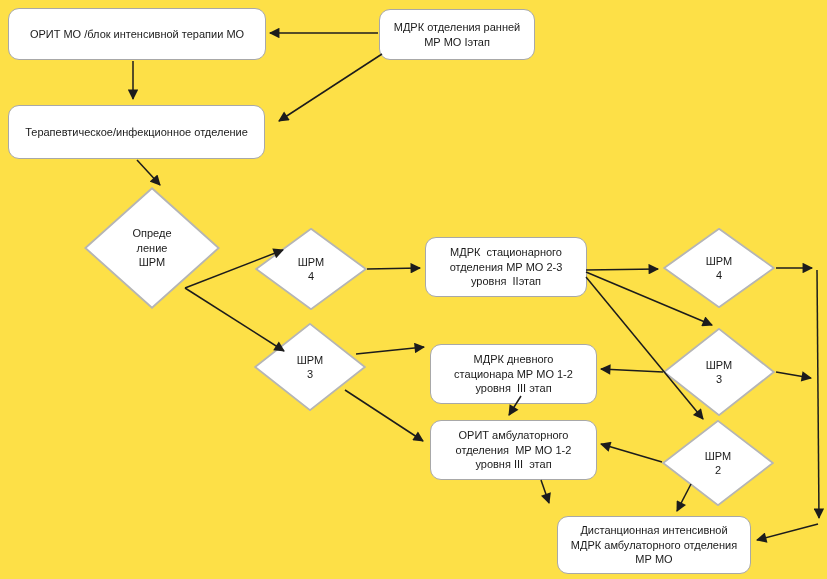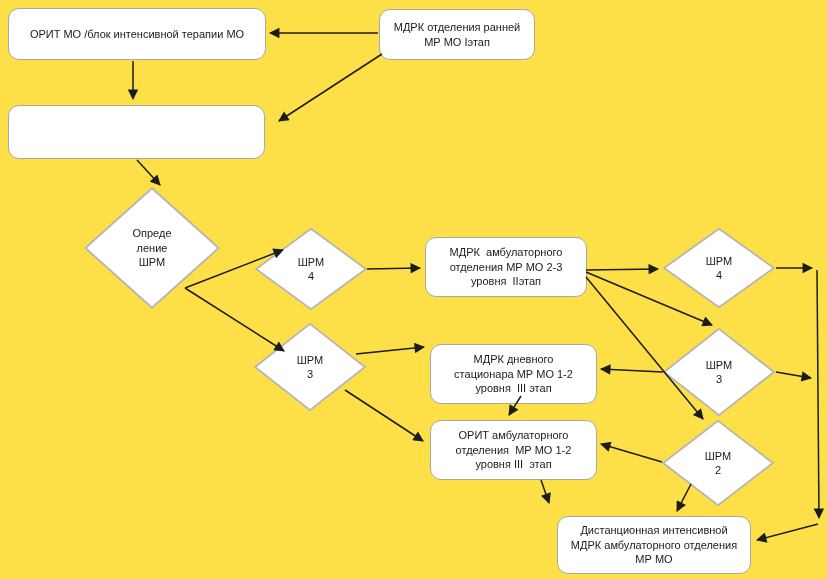--- a/index.html
+++ b/index.html
@@ -34,20 +34,21 @@
 
   <div class="node box" style="left:379px;top:9px;width:154px;height:49px">
     <div class="lines">
       <span>МДРК отделения ранней</span>
       <span>МР МО Iэтап</span>
     </div>
   </div>
 
   <div class="node box" style="left:8px;top:105px;width:255px;height:52px">
     <div class="lines">
+      <span>Терапевтическое/инфекционное отделение</span>
     </div>
   </div>
 
   <div class="node diamond" style="left:84px;top:187px;width:136px;height:122px">
     <svg class="shape" viewBox="0 0 100 100" preserveAspectRatio="none">
         <polygon points="50,1 99,50 50,99 1,50"></polygon>
       </svg>
     <div class="lines">
       <span>Опреде</span>
       <span>ление</span>
@@ -60,21 +61,21 @@
         <polygon points="50,1 99,50 50,99 1,50"></polygon>
       </svg>
     <div class="lines">
       <span>ШРМ</span>
       <span>4</span>
     </div>
   </div>
 
   <div class="node box" style="left:425px;top:237px;width:160px;height:58px">
     <div class="lines">
-      <span>МДРК  амбулаторного</span>
+      <span>МДРК  стационарного</span>
       <span>отделения МР МО 2-3</span>
       <span>уровня  IIэтап</span>
     </div>
   </div>
 
   <div class="node diamond" style="left:663px;top:228px;width:112px;height:80px">
     <svg class="shape" viewBox="0 0 100 100" preserveAspectRatio="none">
         <polygon points="50,1 99,50 50,99 1,50"></polygon>
       </svg>
     <div class="lines">

